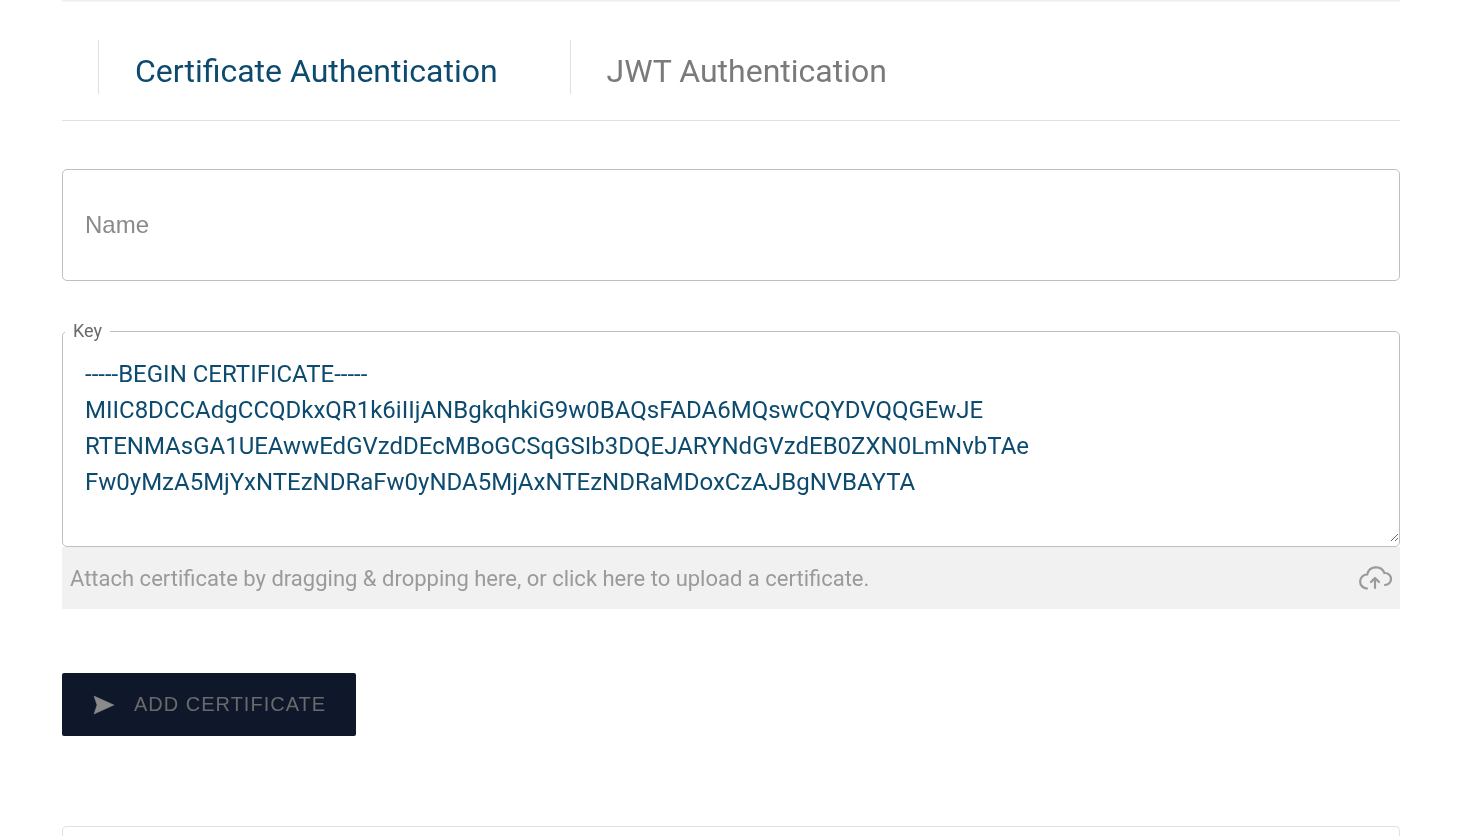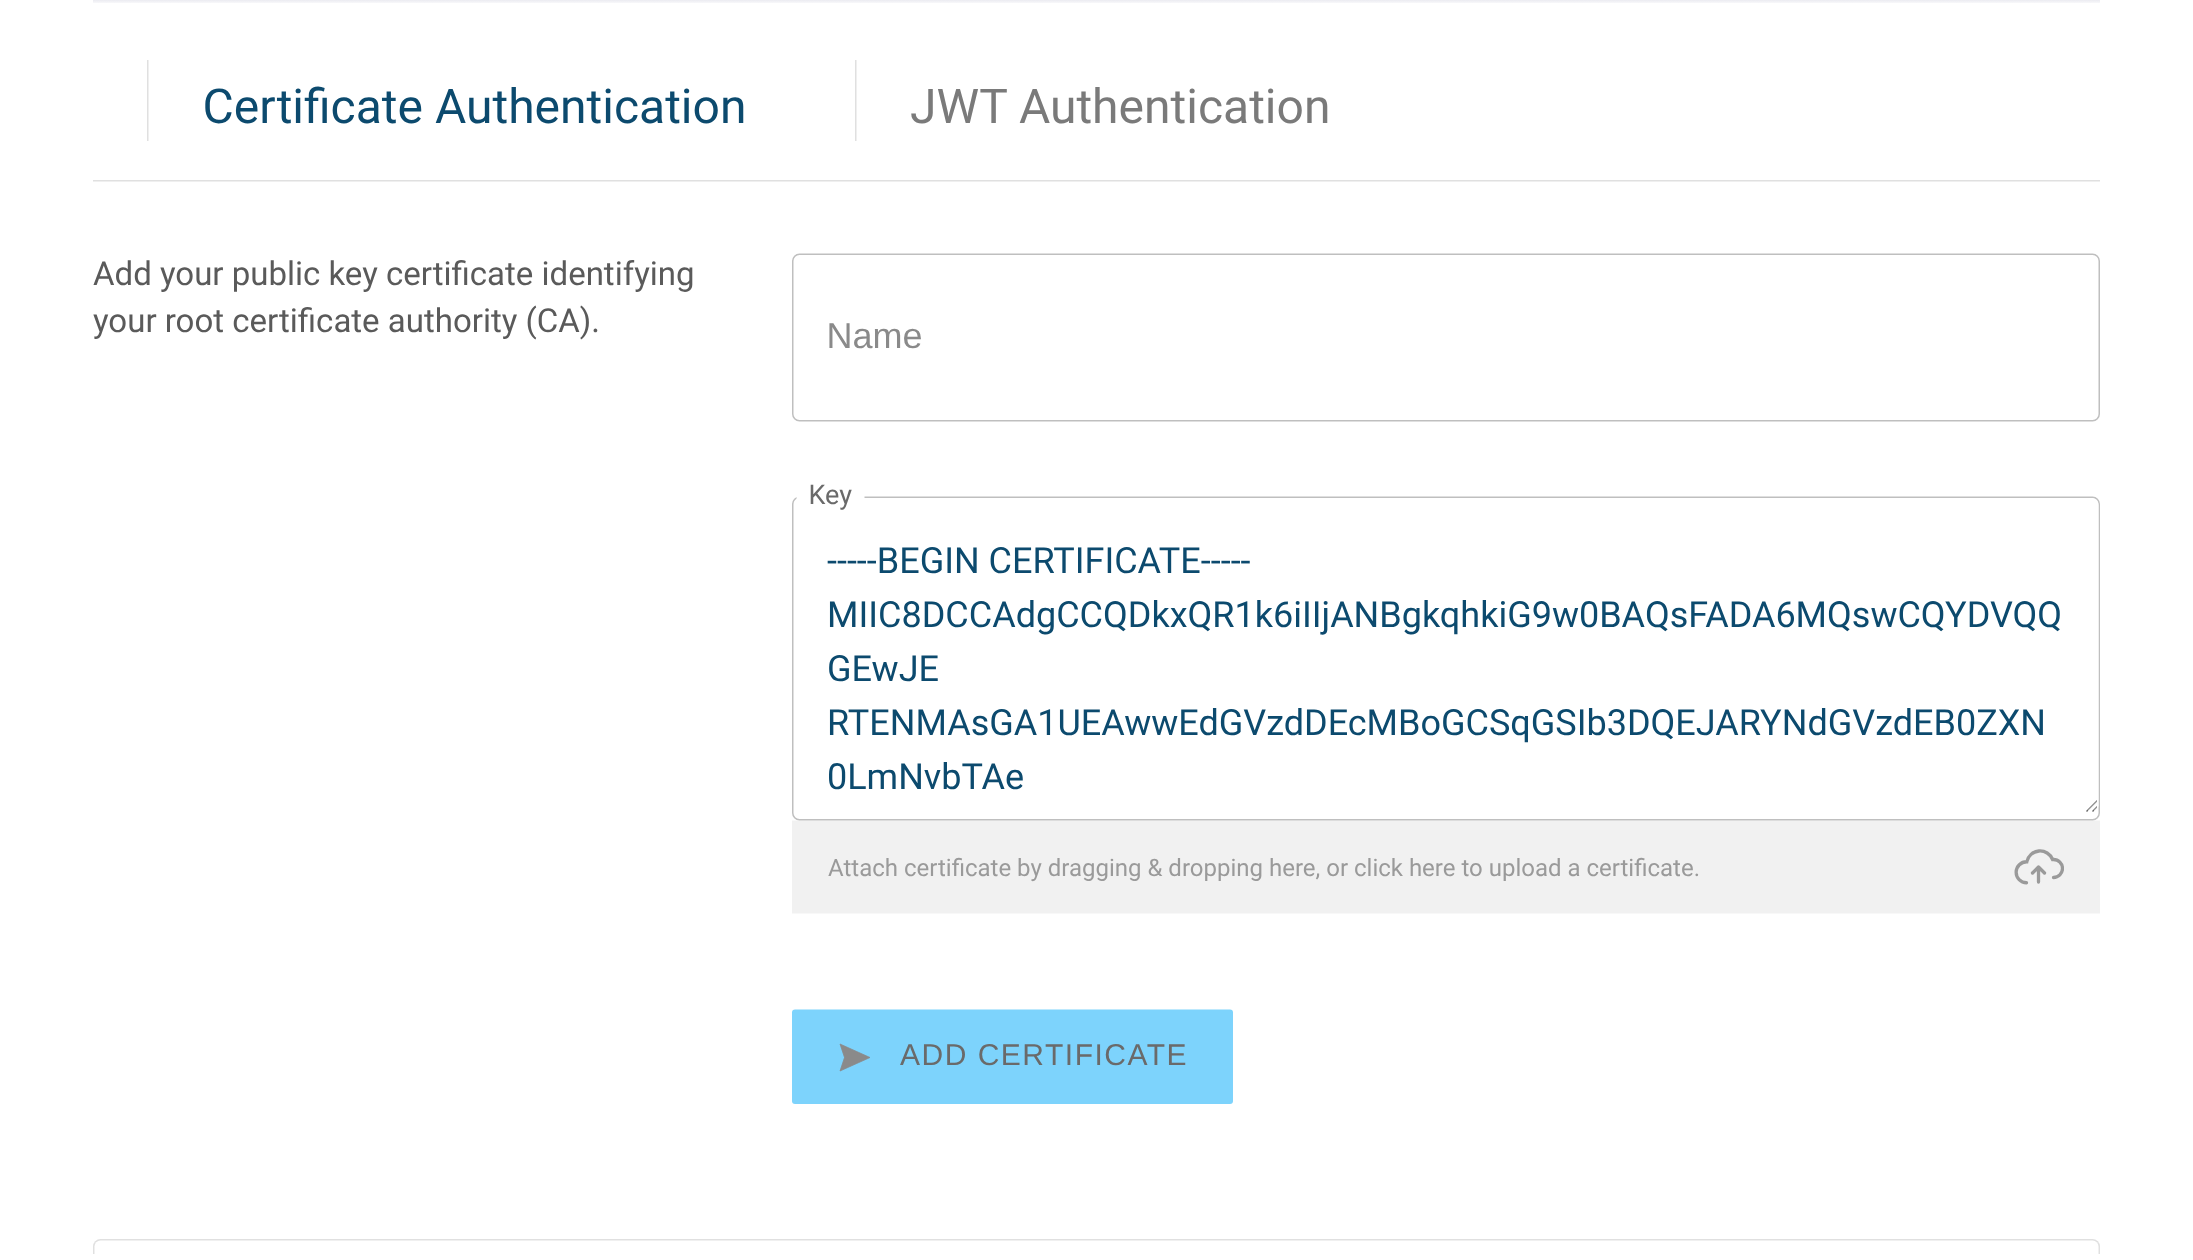--- a/index.html
+++ b/index.html
@@ -108,31 +108,31 @@
     color: #0c4a6e;
     overflow-y: auto;
     outline: none;
     word-break: break-all;
   }
   .dropzone {
     background: #f1f1f1;
     display: flex;
     align-items: center;
     justify-content: space-between;
-    padding: 18px 24px;
-    font-size: 16px;
+    padding: 18px 8px;
+    font-size: 22px;
     color: #9a9a9a;
     cursor: pointer;
   }
   .dropzone svg {
     flex-shrink: 0;
   }
   .add-btn {
     margin-top: 64px;
-    background: #7dd3fc;
+    background: #0f172a;
     border: none;
     padding: 20px 30px;
     display: inline-flex;
     align-items: center;
     gap: 18px;
     font-size: 20px;
     font-weight: 500;
     letter-spacing: 1px;
     color: #6a6a6a;
     cursor: pointer;
@@ -155,23 +155,20 @@
   <div class="top-hr"></div>
 
   <div class="tabs">
     <div class="tab-sep"></div>
     <div class="tab active">Certificate Authentication</div>
     <div class="tab-sep"></div>
     <div class="tab">JWT Authentication</div>
   </div>
 
   <div class="content">
-    <div class="left-col">
-      <p class="desc">Add your public key certificate identifying your root certificate authority (CA).</p>
-    </div>
     <div class="right-col">
       <div class="input-wrap">
         <input type="text" class="text-input" placeholder="Name" style="">
       </div>
 
       <div class="fieldset-wrap">
         <span class="fieldset-label">Key</span>
         <textarea class="key-textarea" style="">-----BEGIN CERTIFICATE-----
 MIIC8DCCAdgCCQDkxQR1k6iIIjANBgkqhkiG9w0BAQsFADA6MQswCQYDVQQGEwJE
 RTENMAsGA1UEAwwEdGVzdDEcMBoGCSqGSIb3DQEJARYNdGVzdEB0ZXN0LmNvbTAe

